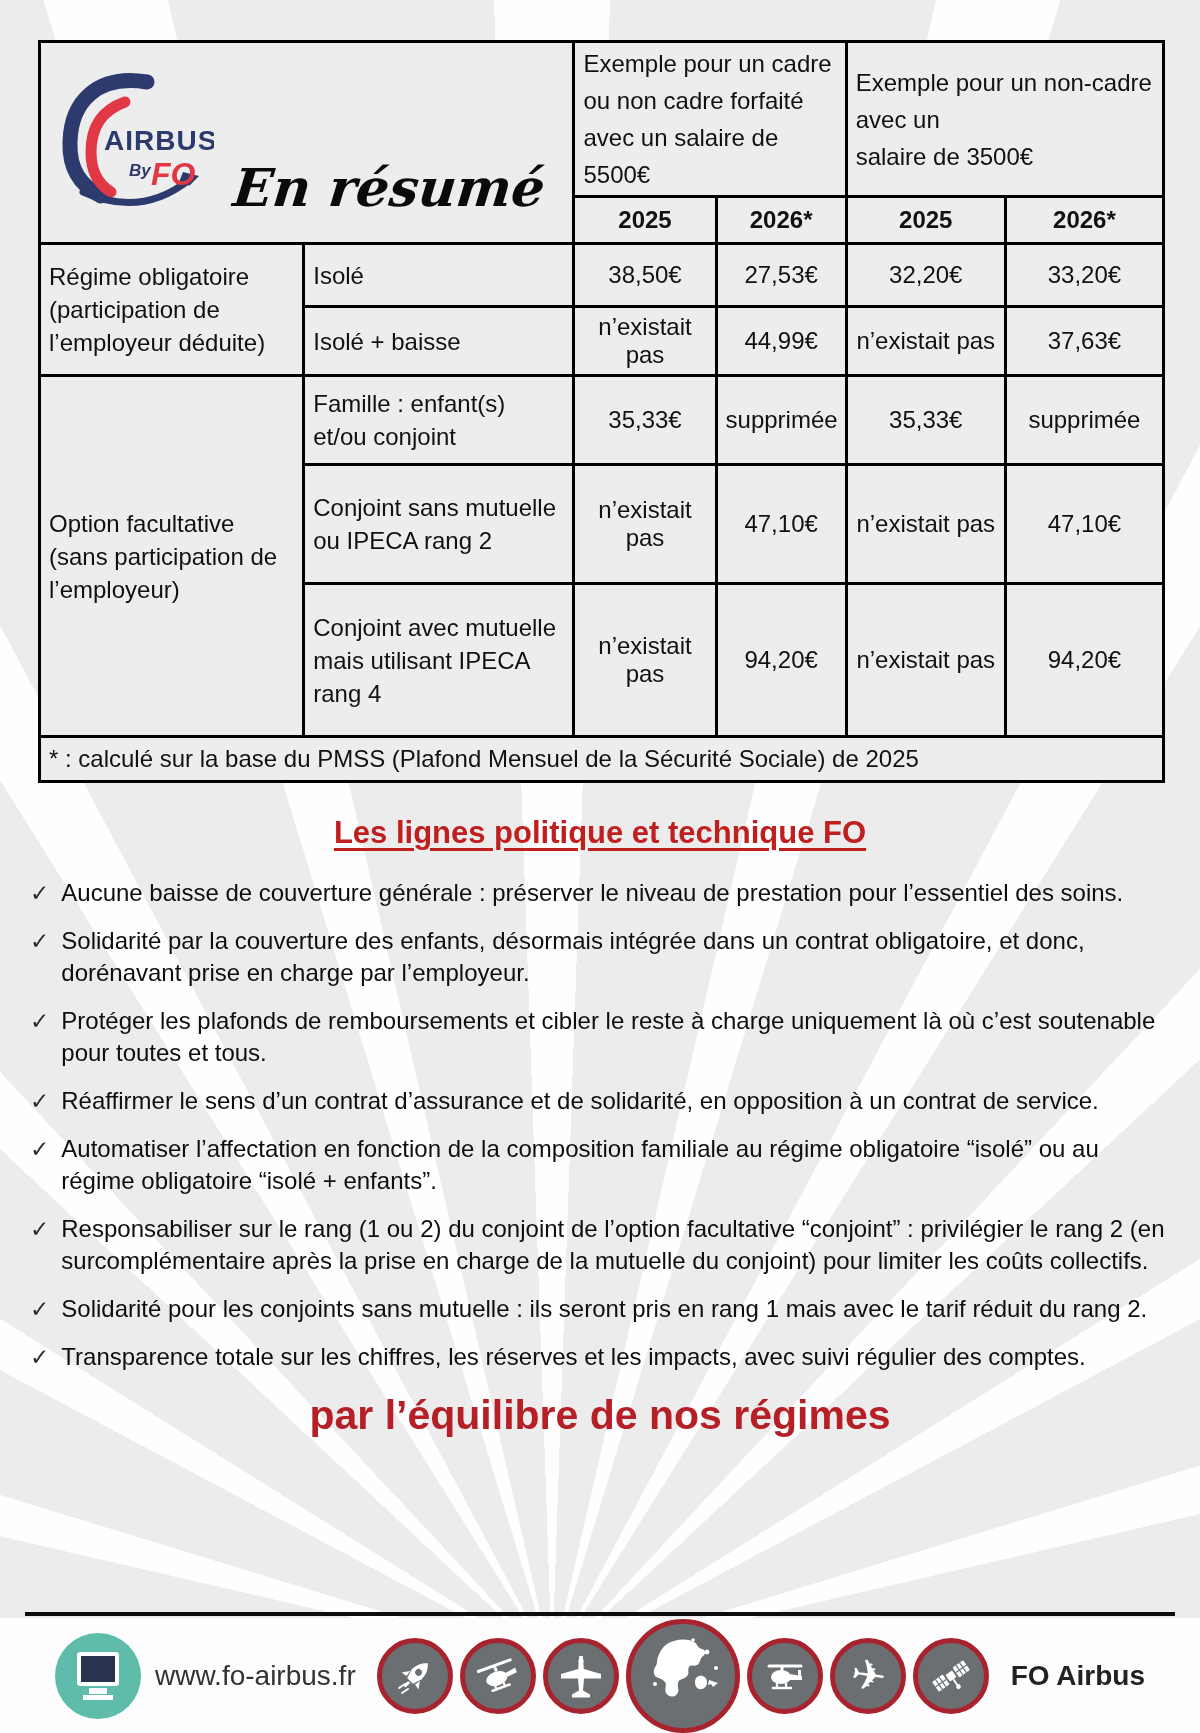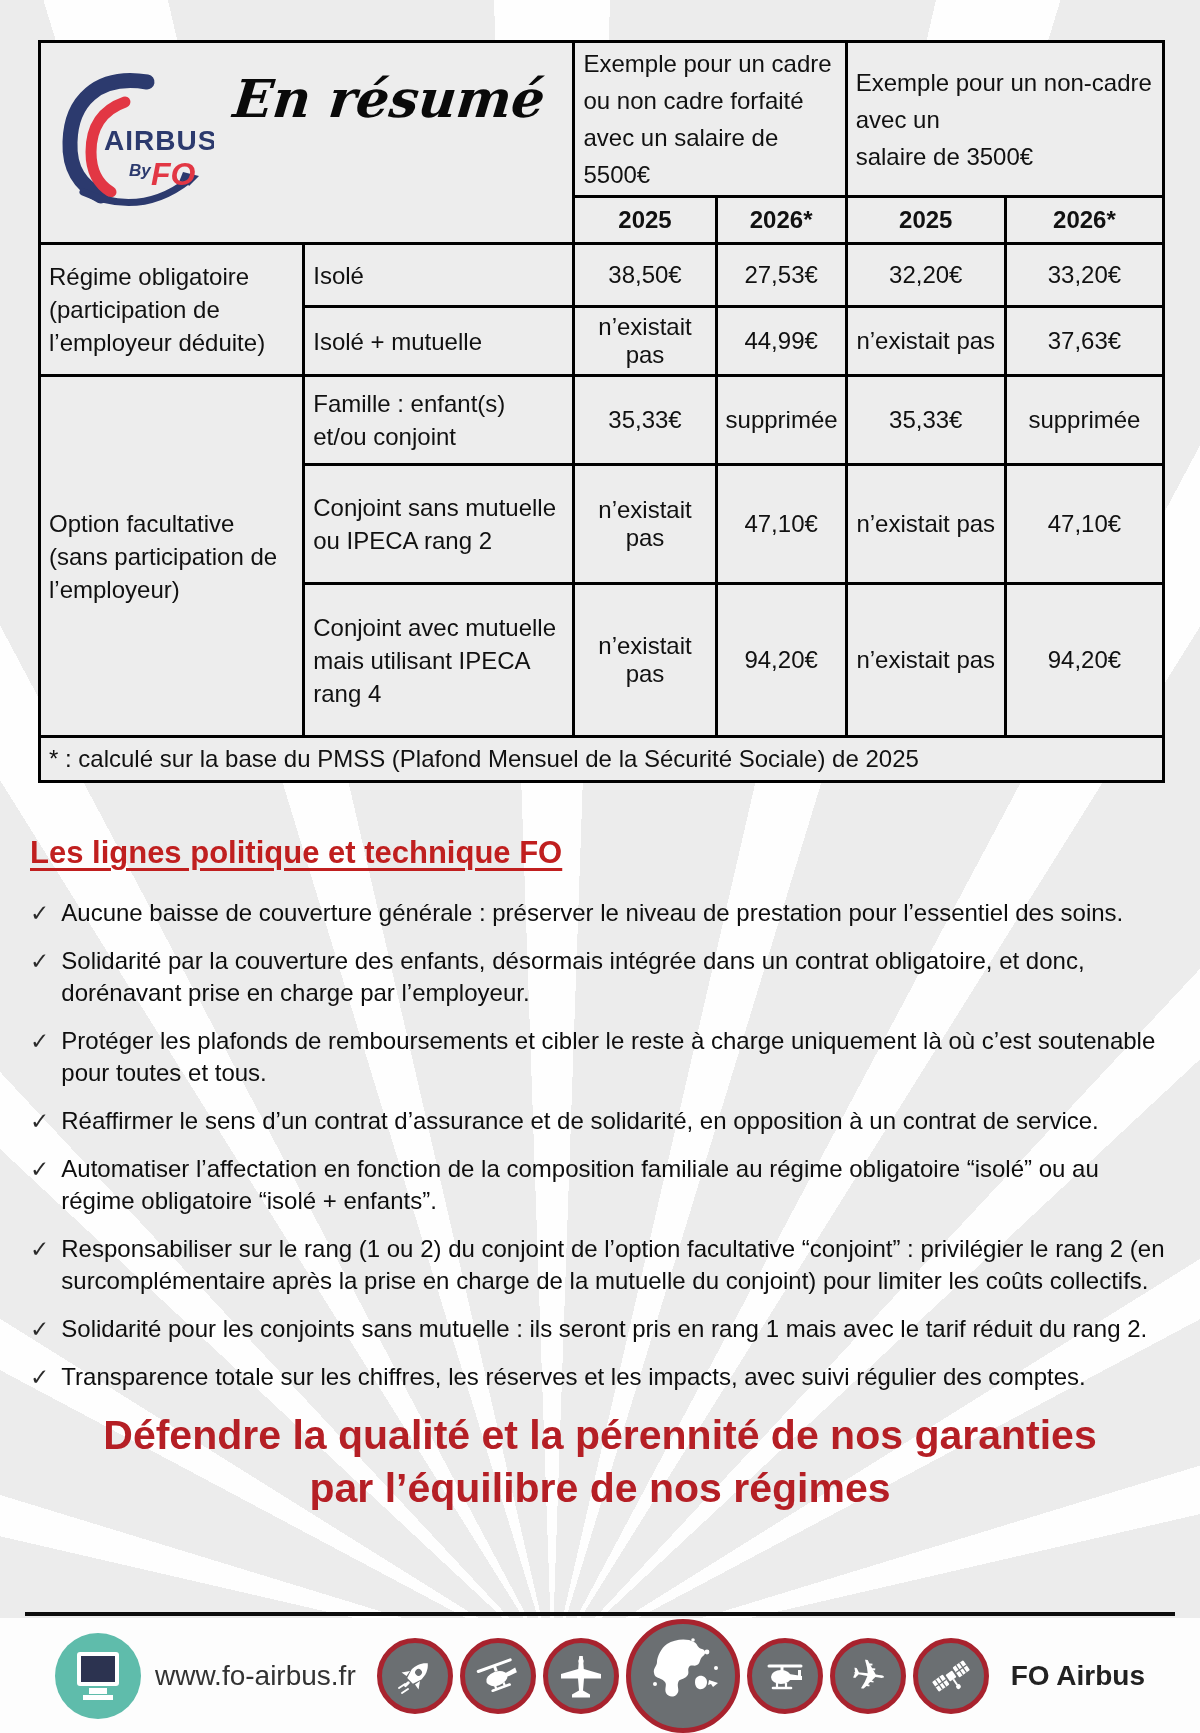--- a/index.html
+++ b/index.html
@@ -18,37 +18,37 @@
   }
   .content{position:absolute;top:40px;left:30px;width:1140px;}
 
   
   table.summary{border-collapse:collapse;margin-left:8px;width:1127px;table-layout:fixed;}
   table.summary td{
     border:3px solid #000;background:#ededed;
     font-size:24px;vertical-align:middle;padding:2px 8px;
   }
   td.logo-cell{padding:4px 10px;}
-  .logo-wrap{display:flex;align-items:flex-start;}
+  .logo-wrap{display:flex;align-items:flex-end;}
   .resume-title{
     flex:1;text-align:center;
     font-family:"DejaVu Serif", serif;font-style:italic;font-weight:700;
     font-size:52px;transform:skewX(-6deg);color:#0a0a0a;
   }
   td.group-head{white-space:pre-line;font-size:24px;line-height:37px;padding:4px 8px;vertical-align:top;}
   td.year{height:40px;text-align:center;font-size:25px;font-weight:bold;}
   td.cat{font-size:25px;line-height:33px;vertical-align:middle;}
   td.lab{font-size:25px;line-height:33px;}
   td.pre{white-space:pre-line;}
   td.val{text-align:center;font-size:24px;}
   td.footnote{font-size:24px;padding:6px 10px;height:38px;}
 
   
   .section-heading{
-    margin-top:52px;text-align:left;
+    margin-top:32px;text-align:center;
     font-size:31px;font-weight:bold;color:#c01f1f;
     text-decoration:underline;text-underline-offset:5px;text-decoration-thickness:3px;
   }
   ul.points{list-style:none;margin:26px 0 0 0;padding:0;}
   ul.points li{display:flex;gap:12px;margin-bottom:16px;font-size:24px;line-height:32px;color:#0e0e0e;}
   ul.points li .check{flex:0 0 auto;font-size:23px;color:#2b2b2b;line-height:32px;}
   .closing{
     margin-top:6px;text-align:center;
     font-size:41px;line-height:53px;font-weight:bold;color:#b51f25;
   }
@@ -123,21 +123,21 @@
       </tr>
       <tr>
         <td class="cat" rowspan="2">Régime obligatoire (participation de l’employeur déduite)</td>
         <td class="lab" style="height:56px">Isolé</td>
         <td class="val">38,50€</td>
         <td class="val">27,53€</td>
         <td class="val">32,20€</td>
         <td class="val">33,20€</td>
       </tr>
       <tr>
-        <td class="lab" style="height:62px">Isolé + mutuelle</td>
+        <td class="lab" style="height:62px">Isolé + baisse</td>
         <td class="val">n’existait pas</td>
         <td class="val">44,99€</td>
         <td class="val">n’existait pas</td>
         <td class="val">37,63€</td>
       </tr>
       <tr>
         <td class="cat" rowspan="3">Option facultative (sans participation de l’employeur)</td>
         <td class="lab pre" style="height:82px">Famille : enfant(s)
 et/ou conjoint</td>
         <td class="val">35,33€</td>
@@ -196,21 +196,20 @@
           <span class="check">✓</span>
           <span>Solidarité pour les conjoints sans mutuelle : ils seront pris en rang 1 mais avec le tarif réduit du rang 2.</span>
         </li>
       <li>
           <span class="check">✓</span>
           <span>Transparence totale sur les chiffres, les réserves et les impacts, avec suivi régulier des comptes.</span>
         </li>
     </ul>
 
     <div class="closing">
-      <div>Défendre la qualité et la pérennité de nos garanties</div>
       <div>par l’équilibre de nos régimes</div>
     </div>
   </div>
 
   <div class="footer-rule"></div>
   <div class="footer">
     <div class="site">
       <div class="monitor-badge">
         <div class="monitor-screen">
             <div class="inner"></div>

